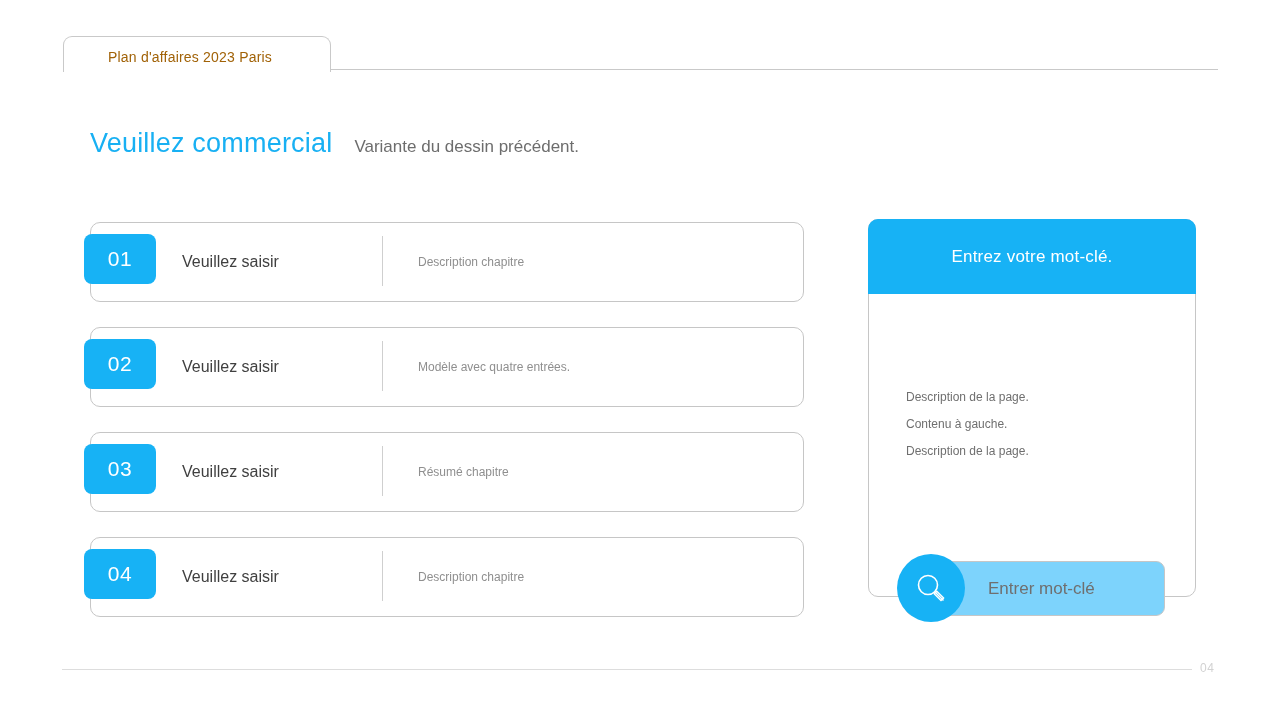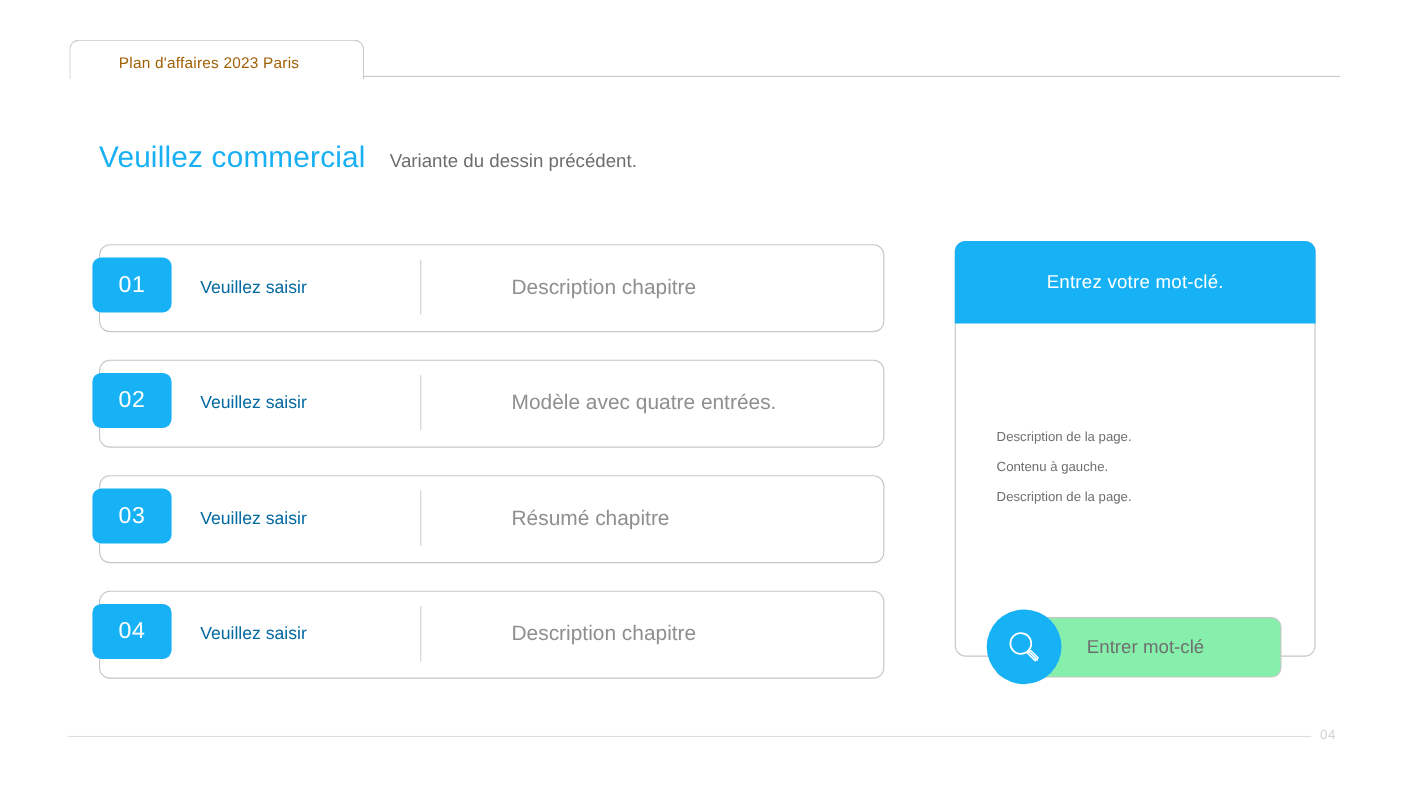--- a/index.html
+++ b/index.html
@@ -116,38 +116,37 @@
     width: 714px;
     height: 80px;
     display: flex;
     align-items: center;
     z-index: 3;
   }
   .row-title {
     position: absolute;
     left: 92px;
     font-size: 16px;
-    color: #0369a1;
+    color: #404040;
     white-space: nowrap;
   }
   .row-divider {
     position: absolute;
     left: 292px;
     top: 14px;
     width: 1px;
     height: 50px;
     background: #cfcfcf;
   }
   .row-desc {
     position: absolute;
     left: 328px;
-    font-size: 19px;
+    font-size: 12px;
     color: #8f8f8f;
     white-space: nowrap;
-    margin-left: 47px;
   }
 
   
   .panel {
     position: absolute;
     left: 868px;
     top: 219px;
     width: 328px;
     height: 378px;
     border: 1px solid #c6c6c6;
@@ -189,21 +188,21 @@
 
   
   .search-box {
     position: absolute;
     left: 905px;
     top: 561px;
     width: 260px;
     height: 55px;
     border: 1px solid #c6c6c6;
     border-radius: 9px;
-    background: #86efac;
+    background: #7dd3fc;
     display: flex;
     align-items: center;
     z-index: 3;
   }
   .search-placeholder {
     position: absolute;
     left: 82px;
     font-size: 17px;
     color: #6f6f6f;
     white-space: nowrap;

